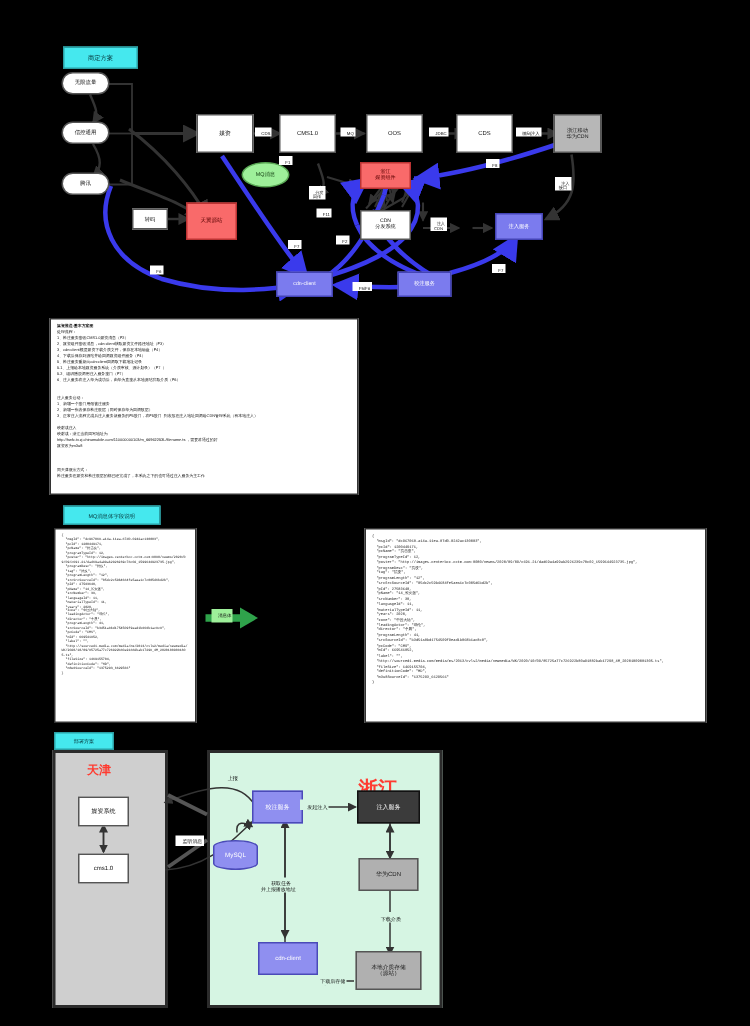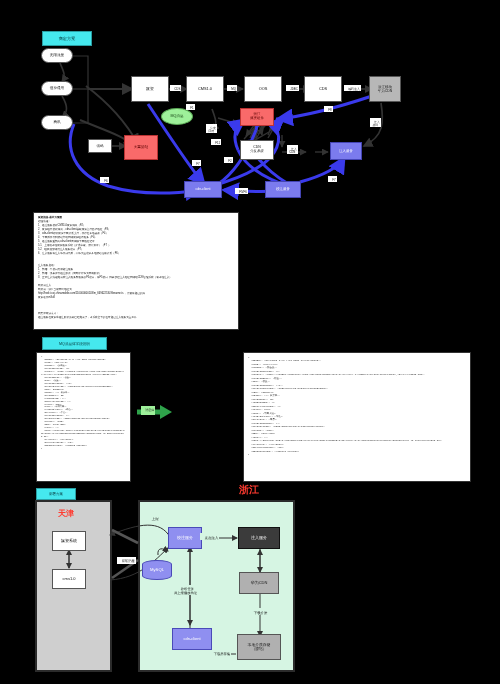--- a/index.html
+++ b/index.html
@@ -314,21 +314,21 @@
   </div>
 
   <div class="tag-cyan" style="left:36px;top:488px;width:38px;height:10px;font-size:3.4px;">
     <span>部署方案</span>
   </div>
 
   <div class="region region-tj" style="left:35px;top:500px;width:77px;height:172px;"></div>
   <div class="region-title" style="left:58px;top:508px;font-size:8px;">天津</div>
 
   <div class="region region-zj" style="left:138px;top:500px;width:157px;height:172px;"></div>
-  <div class="region-title" style="left:239px;top:483px;font-size:10px;">浙江</div>
+  <div class="region-title" style="left:239px;top:517px;font-size:13px;">浙江</div>
 
   <svg class="layer">
     <defs>
       <marker id="dk" markerWidth="6" markerHeight="6" refX="5" refY="3" orient="auto">
         <path d="M0,0 L6,3 L0,6 z" fill="#333"></path>
       </marker>
     </defs>
 
     <path d="M170,537 C160,520 140,523 110,535" fill="none" stroke="#333" stroke-width="1" marker-end="url(#dk)"></path>
 

